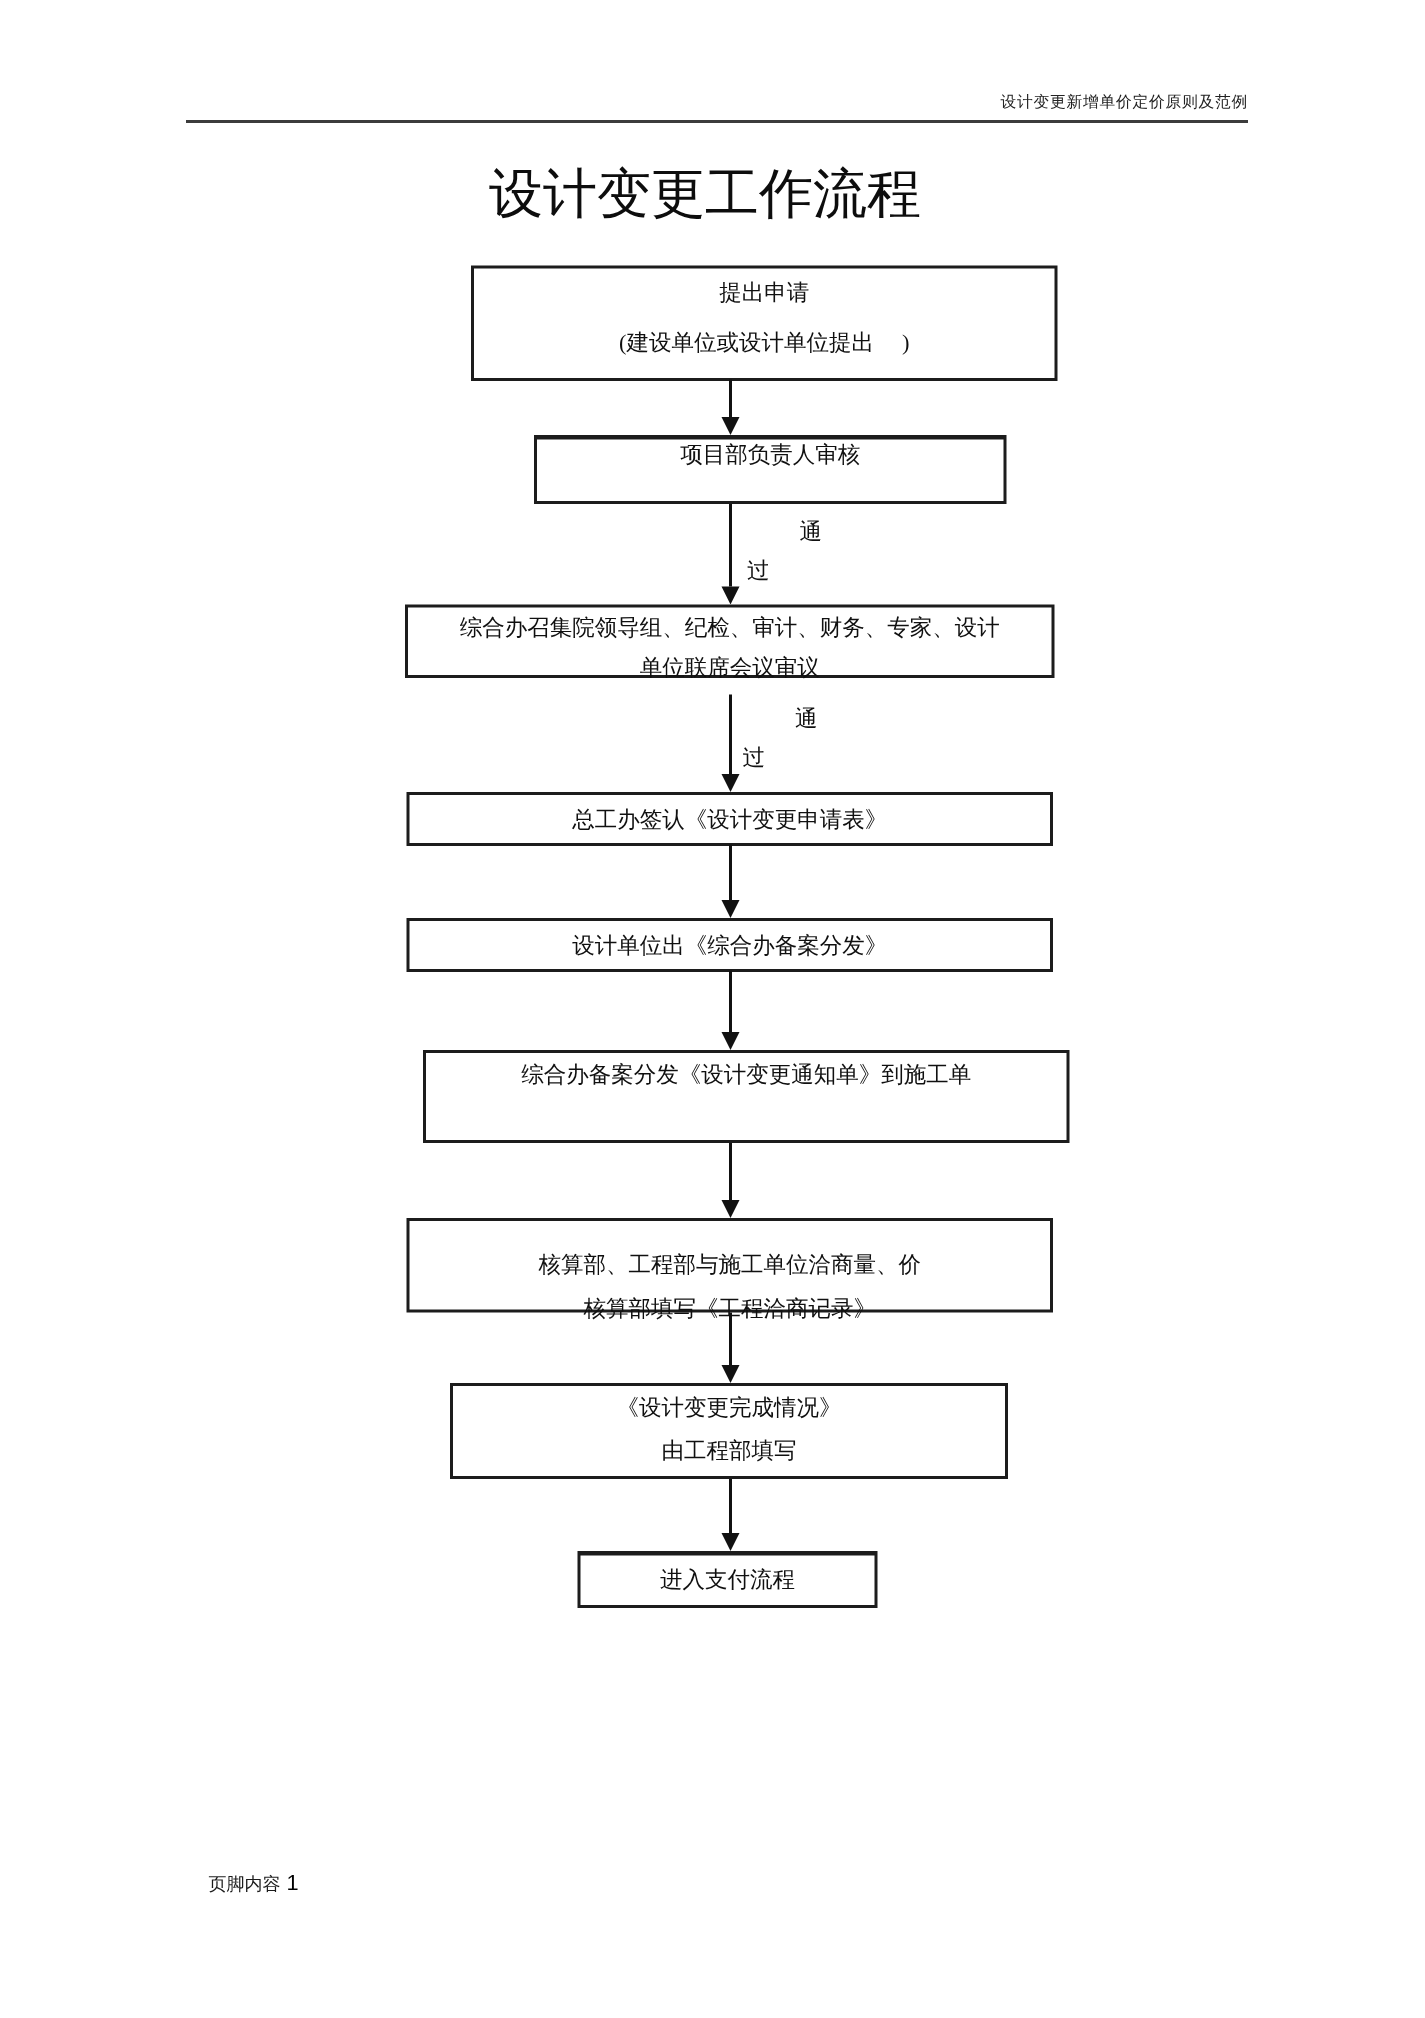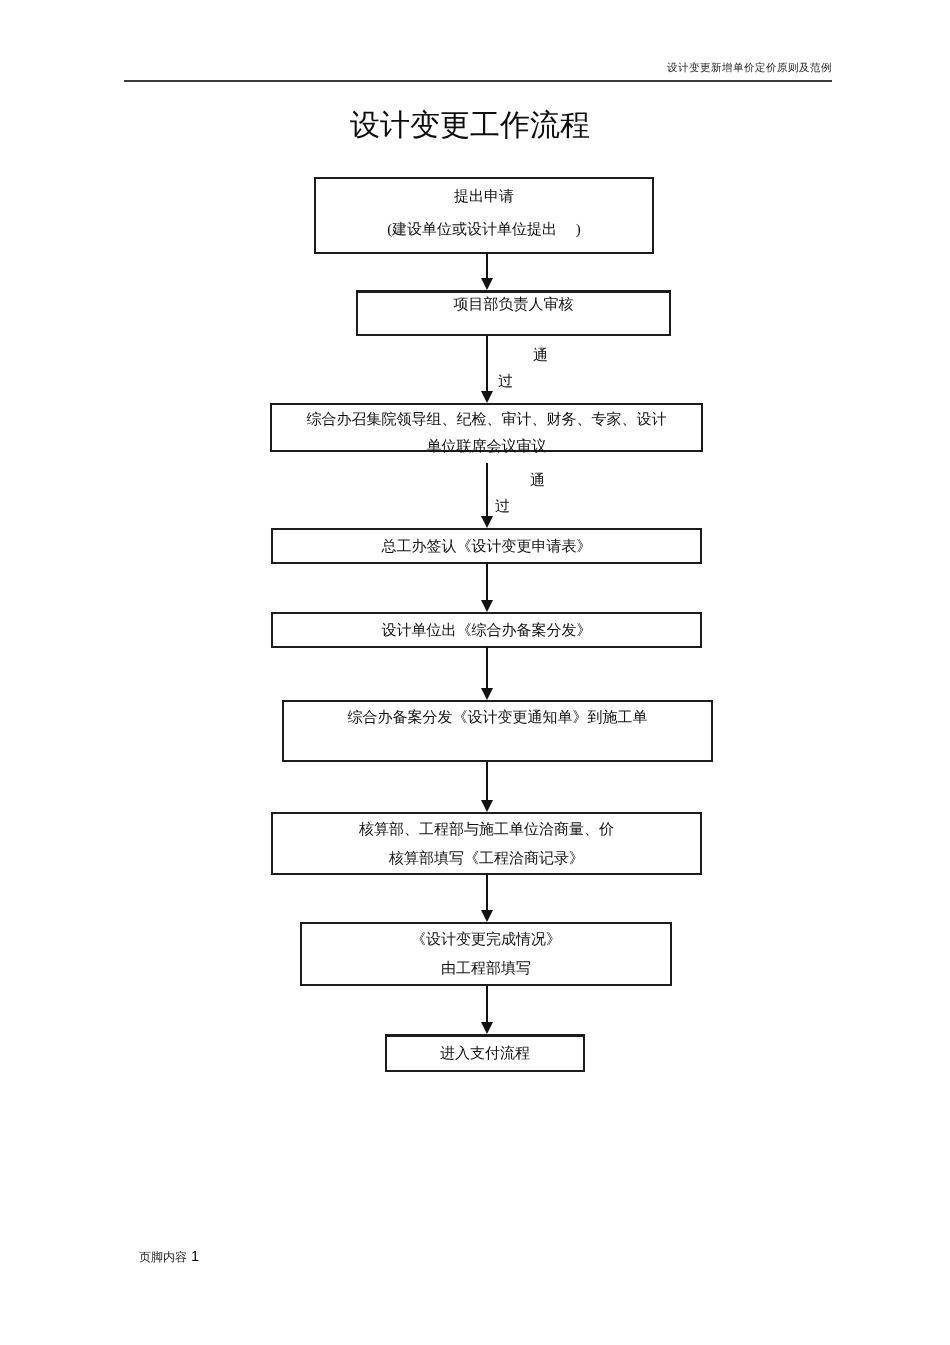--- a/index.html
+++ b/index.html
@@ -13,42 +13,42 @@
     position:absolute;top:61px;right:118px;
     font-size:10.5px;letter-spacing:.5px;color:#222;
   }
   .header-rule{
     position:absolute;top:80px;left:124px;width:708px;height:0;
     border-top:2px solid #3c3c3c;
   }
   
   .doc-title{
     position:absolute;top:105px;left:0;width:940px;margin:0;
-    text-align:center;font-size:30px;font-weight:400;color:#0d0d0d;
+    text-align:center;font-size:36px;font-weight:400;color:#0d0d0d;
   }
   
   .box{
     position:absolute;box-sizing:border-box;background:#fff;
     border:2px solid #1c1c1c;
     display:flex;flex-direction:column;align-items:center;
     text-align:center;font-size:15px;color:#101010;
   }
   .box-line{display:block;white-space:pre;}
   .box-line:empty{display:none;}
-  .b1{left:314px;top:177px;width:340px;height:77px;padding-top:1px;}
+  .b1{left:314px;top:177px;width:391px;height:77px;padding-top:1px;}
   .b1 .box-line{line-height:33px;}
   .b2{left:356px;top:290px;width:315px;height:46px;padding-top:3px;border-top-width:3px;}
   .b2 .box-line{line-height:17px;}
   .b3{left:270px;top:403px;width:433px;height:49px;padding-top:1px;}
   .b3 .box-line{line-height:27px;}
   .b4{left:271px;top:528px;width:431px;height:36px;justify-content:center;}
   .b5{left:271px;top:612px;width:431px;height:36px;justify-content:center;}
   .b6{left:271px;top:700px;width:431px;height:62px;margin-left:11px;}
   .b6 .box-line{line-height:30px;}
-  .b7{left:271px;top:812px;width:431px;height:63px;padding-top:1px;}
+  .b7{left:271px;top:812px;width:431px;height:63px;padding-top:16px;}
   .b7 .box-line{line-height:29px;}
   .b8{left:300px;top:922px;width:372px;height:64px;padding-top:1px;}
   .b8 .box-line{line-height:29px;}
   .b9{left:385px;top:1034px;width:200px;height:38px;justify-content:center;border-top-width:3px;}
   
   .arrow{
     position:absolute;left:481px;width:12px;
     display:flex;flex-direction:column;align-items:center;
   }
   .arrow-line{width:2px;background:#111;flex:1;}

